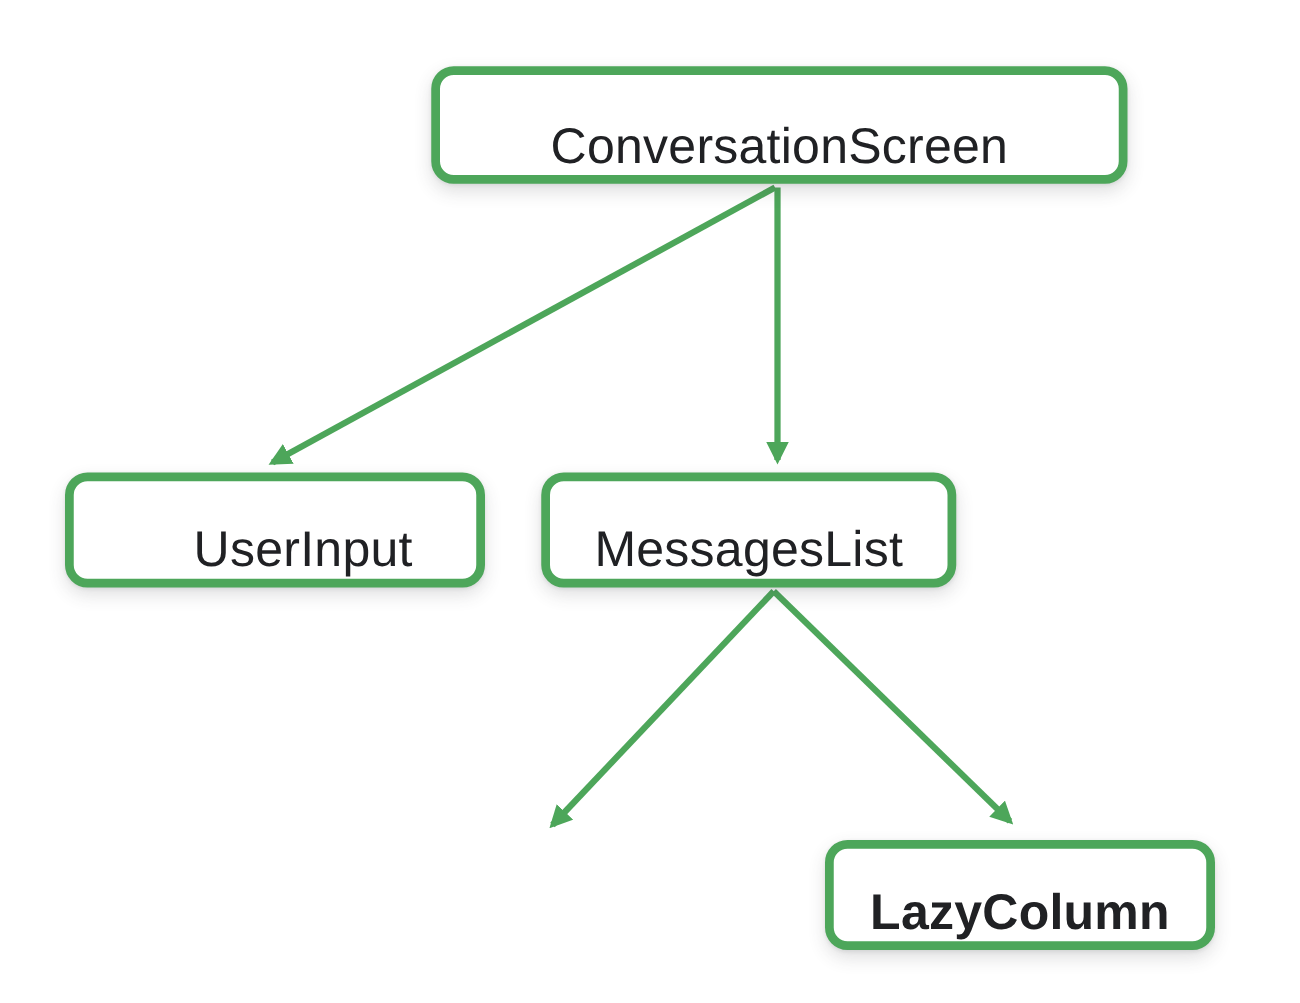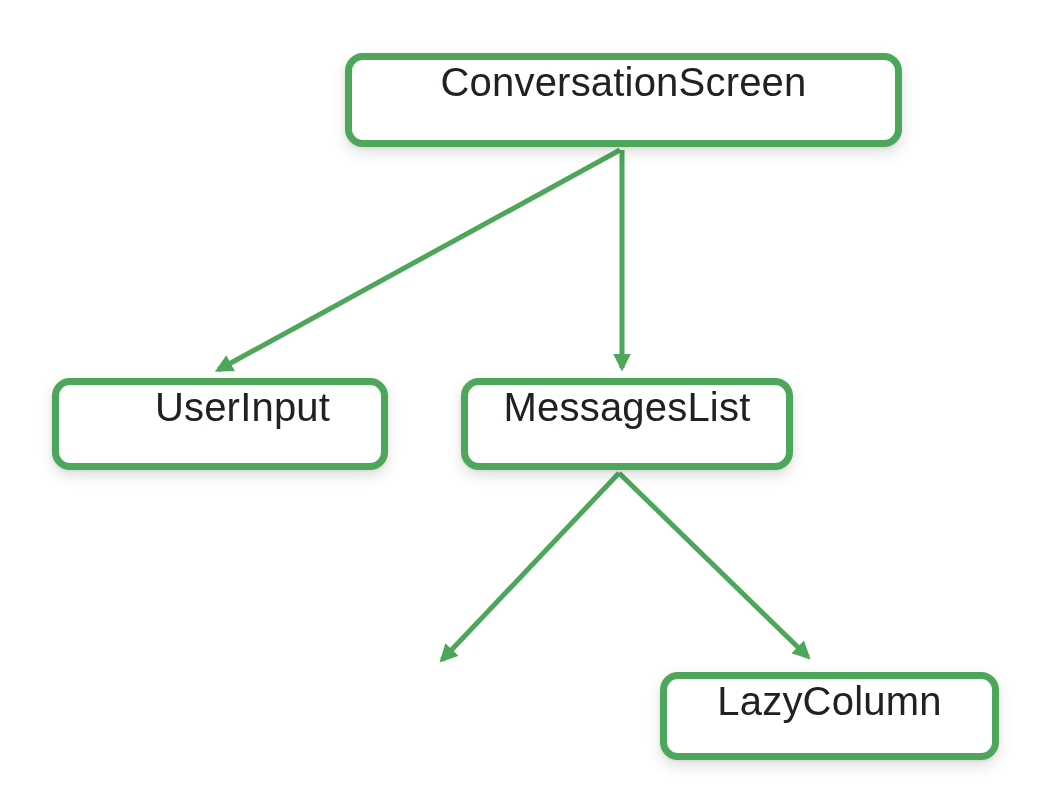--- a/index.html
+++ b/index.html
@@ -23,33 +23,33 @@
     width:1040px;height:802px;
     pointer-events:none;
   }
   .node{
     position:absolute;
     box-sizing:border-box;
     background:var(--fill);
     border:7px solid var(--green);
     border-radius:18px;
     display:flex;
-    align-items:flex-start;
+    align-items:flex-end;
     justify-content:center;
     color:var(--text);
     font-size:40px;
     letter-spacing:0.2px;
     white-space:nowrap;
     box-shadow:0 6px 14px rgba(60,64,67,0.16), 0 1px 3px rgba(60,64,67,0.10);
   }
   .node-conversation-screen{left:345px;top:53px;width:557px;height:94px;}
   .node-user-input{left:52px;top:378px;width:336px;height:92px;padding-left:45px;}
-  .node-messages-list{left:461px;top:378px;width:332px;height:92px;}
+  .node-messages-list{left:433px;top:378px;width:332px;height:92px;}
   .node-button{left:242px;top:672px;width:328px;height:88px;}
-  .node-lazy-column{left:660px;top:672px;width:339px;height:88px;}
+  .node-lazy-column{left:660px;top:672px;width:312px;height:88px;font-weight:bold;}
   .edge-line{
     stroke:var(--green);
     stroke-width:5;
     fill:none;
   }
 </style>
 </head>
 <body>
 
 <div class="canvas">

